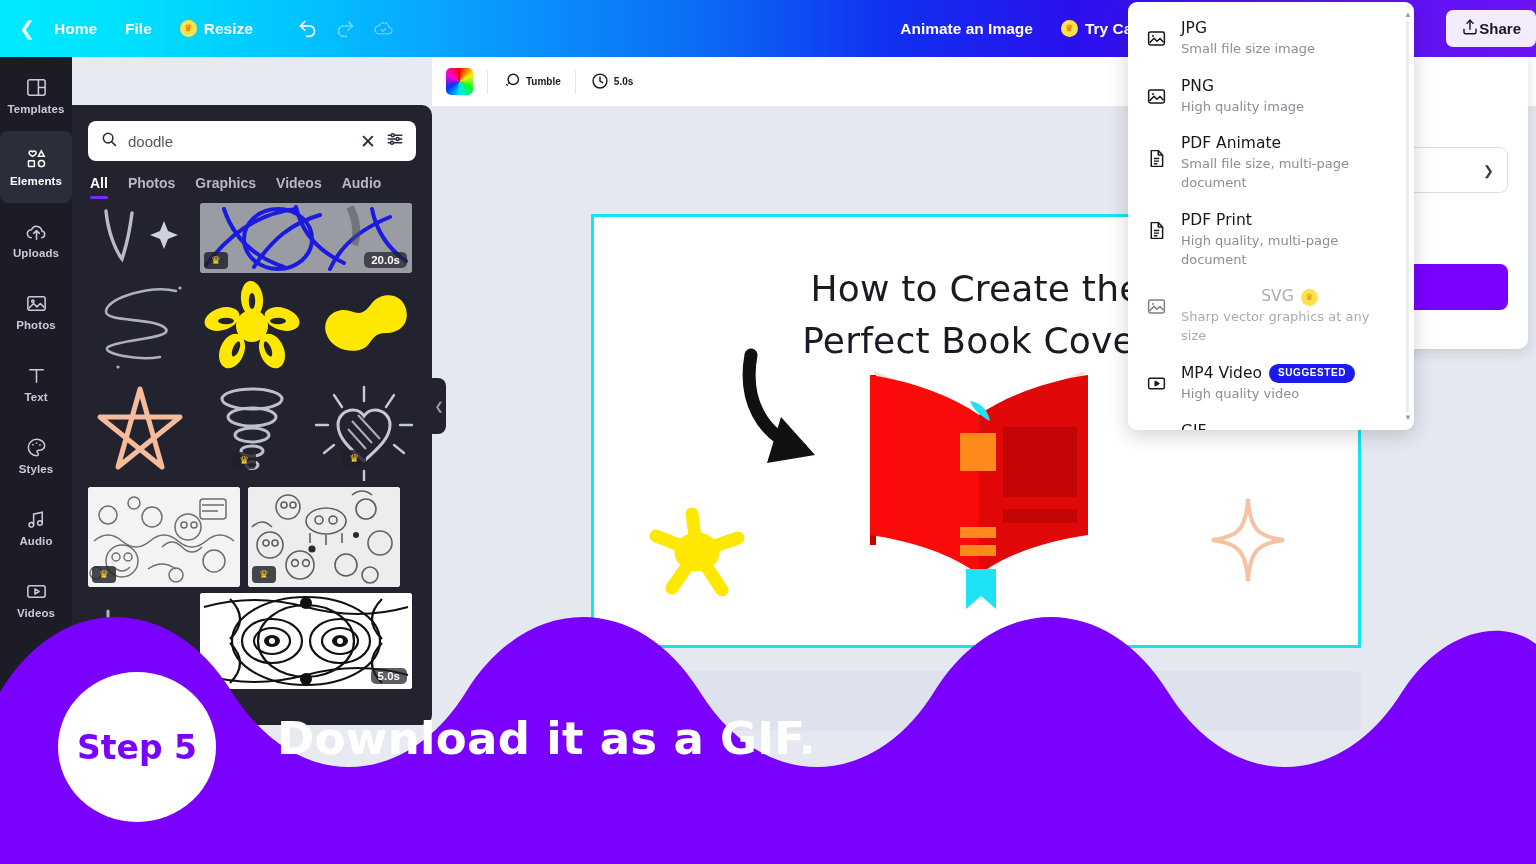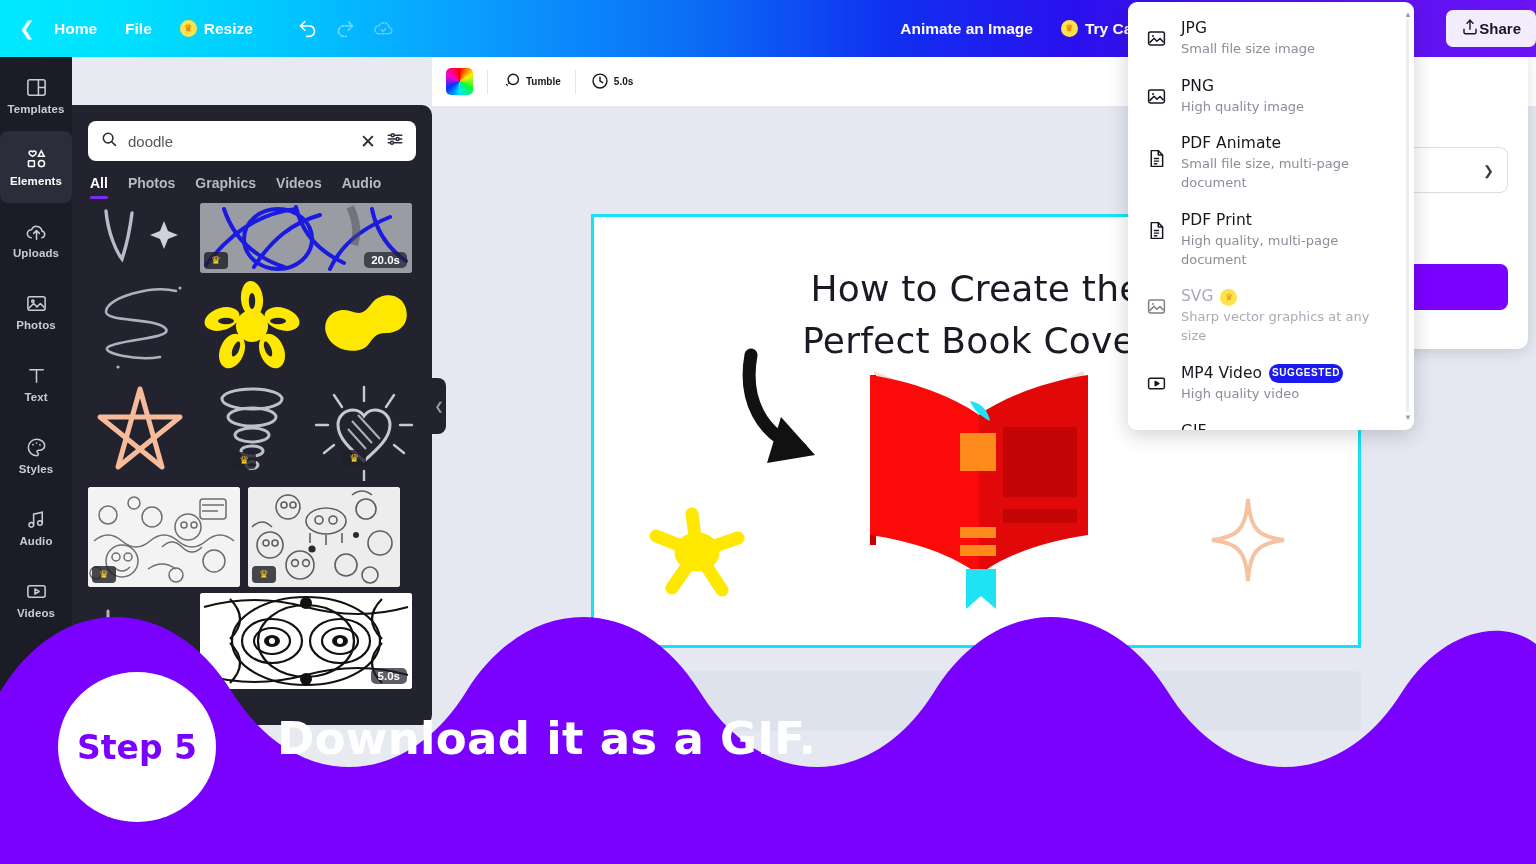--- a/index.html
+++ b/index.html
@@ -164,25 +164,25 @@
   .dd-body { flex: 1; min-width: 0; }
   .dd-title {
     font-size: 15.5px; color: #16181f; line-height: 1.28;
     display:flex; align-items:center; gap: 7px; flex-wrap: wrap;
     font-family: "DejaVu Sans", sans-serif;
   }
   .dd-sub {
     font-size: 13px; color: #8b8d99; line-height: 1.45; margin-top: 1px;
     font-family: "DejaVu Sans", sans-serif;
   }
-  .dd-item.dim .dd-title, .dd-item.dim .dd-sub { color: #a9abb6; }
+  .dd-item.dim .dd-title, .dd-item.dim .dd-sub { color: #a9abb6; justify-content: center; }
   .dd-item.dim .dd-ic svg { opacity:.55; }
   .pill {
     background: #1a19ee; color:#fff; font-size: 10px; font-weight: 800;
-    letter-spacing: .6px; border-radius: 10px; padding: 3px 3px;
+    letter-spacing: .6px; border-radius: 10px; padding: 3px 9px;
     font-family: "Liberation Sans", sans-serif;
   }
   .dd-check { position:absolute; right: 18px; top: 16px; font-size: 19px; color:#16181f; }
   .dd-scroll { position:absolute; right: 3px; top: 6px; width: 7px; height: 416px; }
   .dd-scroll .track { position:absolute; top:12px; bottom:12px; left:2px; width:3px; background:#ececf1; border-radius:2px; }
   .dd-scroll .arrow { position:absolute; left:0; width:7px; text-align:center; font-size:8px; color:#9a9ca8; }
 
   
   .wave { position:absolute; left:0; bottom:0; width: 1536px; height: 290px; z-index: 50; }
   .step-circle {

